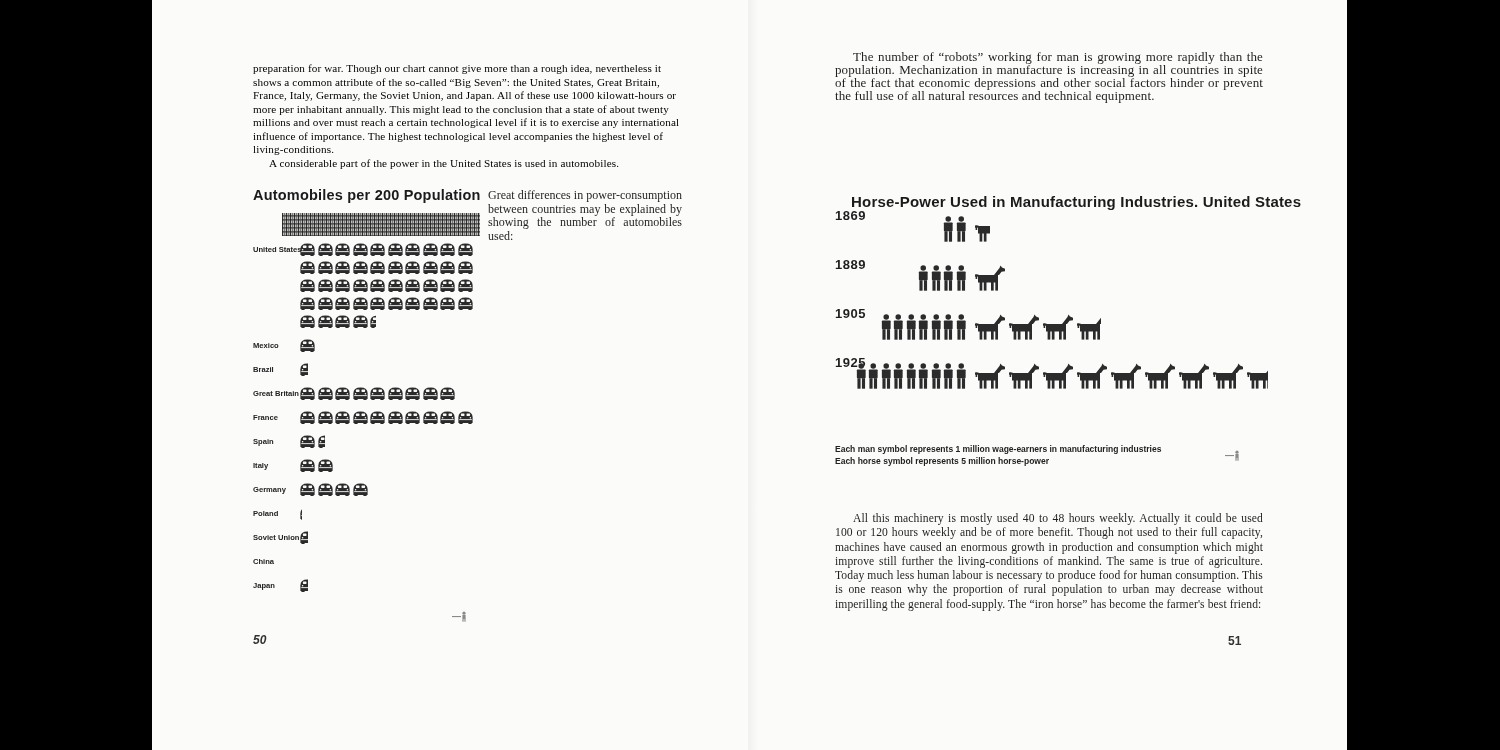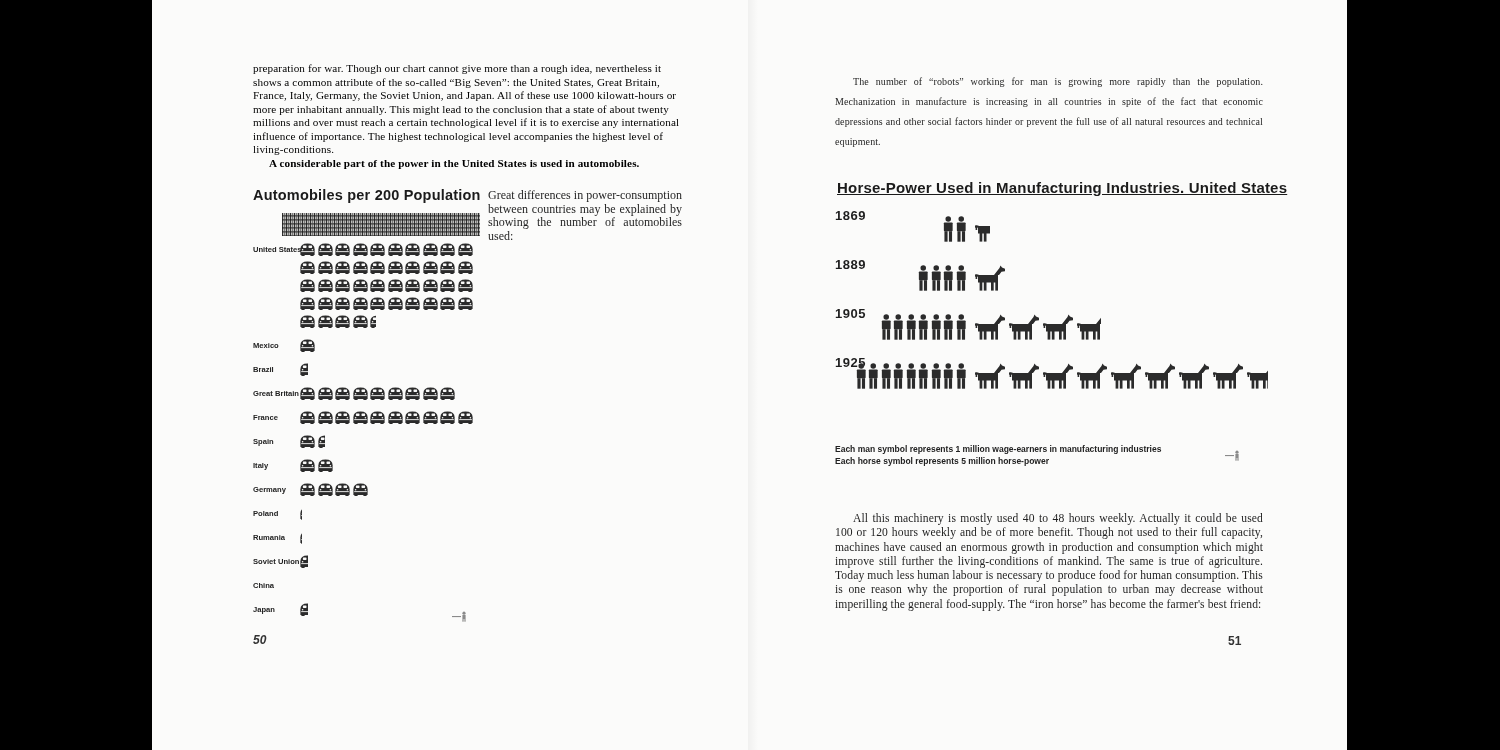--- a/index.html
+++ b/index.html
@@ -5,21 +5,21 @@
   html,body{margin:0;padding:0;background:#000;}
   #stage{position:relative;width:1500px;height:750px;background:#000;overflow:hidden;
          font-family:"Liberation Serif",serif;}
   .spread{position:absolute;left:152px;top:0;width:1195px;height:750px;background:#fbfbfa;}
   .spread::after{content:'';position:absolute;left:596px;top:0;width:10px;height:100%;
                  background:linear-gradient(90deg,rgba(0,0,0,0.045),rgba(0,0,0,0));}
   .serif{font-family:"Liberation Serif",serif;color:#1f1f1f;text-align:justify;margin:0;}
   
   .lpage-text{position:absolute;left:101px;top:62px;width:430px;font-size:11.2px;line-height:13.5px;letter-spacing:0.1px;}
   .lpage-text p{margin:0;}
-  .lpage-text .para2{text-indent:16px;font-weight:bold;}
+  .lpage-text .para2{text-indent:16px;}
   .lchart-title{position:absolute;left:101px;top:187px;margin:0;
                 font:700 14.5px "Liberation Sans",sans-serif;letter-spacing:0.2px;color:#1b1b1b;}
   .side-note{position:absolute;left:336px;top:189px;width:194px;font-size:12px;line-height:13.6px;}
   .crowd{position:absolute;left:130px;top:213px;width:198px;height:23px;background-color:#a6a6a3;
          background-image:
            repeating-linear-gradient(90deg, rgba(25,25,25,.85) 0 1px, rgba(255,255,255,0) 1px 2px, rgba(70,70,70,.55) 2px 3px, rgba(255,255,255,0) 3px 4px),
            repeating-linear-gradient(0deg, rgba(30,30,30,.55) 0 1px, rgba(255,255,255,.25) 1px 3px, rgba(40,40,40,.35) 3px 4px);}
   #auto-rows{position:absolute;left:101px;top:242px;width:440px;}
   .auto-row{display:flex;align-items:center;margin-bottom:10px;}
   .auto-row:first-child{align-items:flex-start;}
@@ -30,24 +30,24 @@
   .car-line{display:flex;height:14px;margin-bottom:4px;}
   .car-line:last-child{margin-bottom:0;}
   .pict{display:inline-block;overflow:hidden;flex:none;}
   .pict svg{display:block;}
   .pict.car{margin-right:0.5px;}
   .l-logo{position:absolute;left:300px;top:608px;}
   .pgnum{position:absolute;font:700 12px "Liberation Sans",sans-serif;color:#333;}
   .left-num{left:101px;top:633px;font-style:italic;}
   .right-num{left:1076px;top:634px;}
   
-  .rpage-text1{position:absolute;left:683px;top:72px;width:428px;font-size:10px;line-height:20px;letter-spacing:0.1px;}
+  .rpage-text1{position:absolute;left:683px;top:50px;width:428px;font-size:13px;line-height:13px;letter-spacing:0.1px;}
   .rpage-text1 p,.rpage-text2 p{margin:0;text-indent:18px;}
-  .rchart-title{position:absolute;left:683px;top:177px;margin:2px;
-                font:700 15px "Liberation Sans",sans-serif;letter-spacing:0.2px;color:#1b1b1b;text-decoration:underline;}
+  .rchart-title{position:absolute;left:683px;top:177px;margin:16px;
+                font:700 15px "Liberation Sans",sans-serif;letter-spacing:0.2px;color:#1b1b1b;}
   #hp-rows{position:absolute;left:683px;top:200px;width:600px;}
   .hp-row{position:relative;height:49px;}
   .hp-year{position:absolute;left:0;top:8px;font:700 13px "Liberation Sans",sans-serif;
            color:#1e1e1e;letter-spacing:0.5px;}
   .hp-men{position:absolute;left:0;bottom:7px;width:132px;display:flex;justify-content:flex-end;align-items:flex-end;}
   .pict.man{margin:0 1px;}
   .hp-horses{position:absolute;left:140px;bottom:7px;display:flex;align-items:flex-end;}
   .pict.horse{margin-right:4px;}
   .rlegend{position:absolute;left:683px;top:444px;font:700 8.5px/11.5px "Liberation Sans",sans-serif;color:#222;}
   .r-logo{position:absolute;left:1073px;top:447px;}
@@ -1334,43 +1334,20 @@
                     <rect x="2.2" y="9.2" width="12.6" height="0.9"></rect>
                     <circle cx="3.6" cy="7.7" r="0.8"></circle>
                     <circle cx="13.4" cy="7.7" r="0.8"></circle>
                   </g>
                 </svg>
               </span>
             </div>
           </div>
         </div>
         <div class="auto-row">
-          <span class="auto-label">Rumania</span>
-          <div class="auto-cars">
-            <div class="car-line">
-              <span class="pict car" style="width: 2.55px; height: 14px;">
-                <svg width="17" height="14" viewBox="0 0 17 14">
-                  <g fill="#2b2b2b">
-                    <rect x="2.4" y="11.6" width="3.2" height="2.4"></rect>
-                    <rect x="11.4" y="11.6" width="3.2" height="2.4"></rect>
-                    <path d="M1.4,13 L1.4,7.2 Q1.4,1.6 8.5,1.6 Q15.6,1.6 15.6,7.2 L15.6,13 Z"></path>
-                  </g>
-                  <g fill="#f8f8f7">
-                    <rect x="3.9" y="3.4" width="3.6" height="2.5" rx="0.6"></rect>
-                    <rect x="9.5" y="3.4" width="3.6" height="2.5" rx="0.6"></rect>
-                    <rect x="2.2" y="9.2" width="12.6" height="0.9"></rect>
-                    <circle cx="3.6" cy="7.7" r="0.8"></circle>
-                    <circle cx="13.4" cy="7.7" r="0.8"></circle>
-                  </g>
-                </svg>
-              </span>
-            </div>
-          </div>
-        </div>
-        <div class="auto-row">
           <span class="auto-label">Soviet Union</span>
           <div class="auto-cars">
             <div class="car-line">
               <span class="pict car" style="width: 8.5px; height: 14px;">
                 <svg width="17" height="14" viewBox="0 0 17 14">
                   <g fill="#2b2b2b">
                     <rect x="2.4" y="11.6" width="3.2" height="2.4"></rect>
                     <rect x="11.4" y="11.6" width="3.2" height="2.4"></rect>
                     <path d="M1.4,13 L1.4,7.2 Q1.4,1.6 8.5,1.6 Q15.6,1.6 15.6,7.2 L15.6,13 Z"></path>
                   </g>

